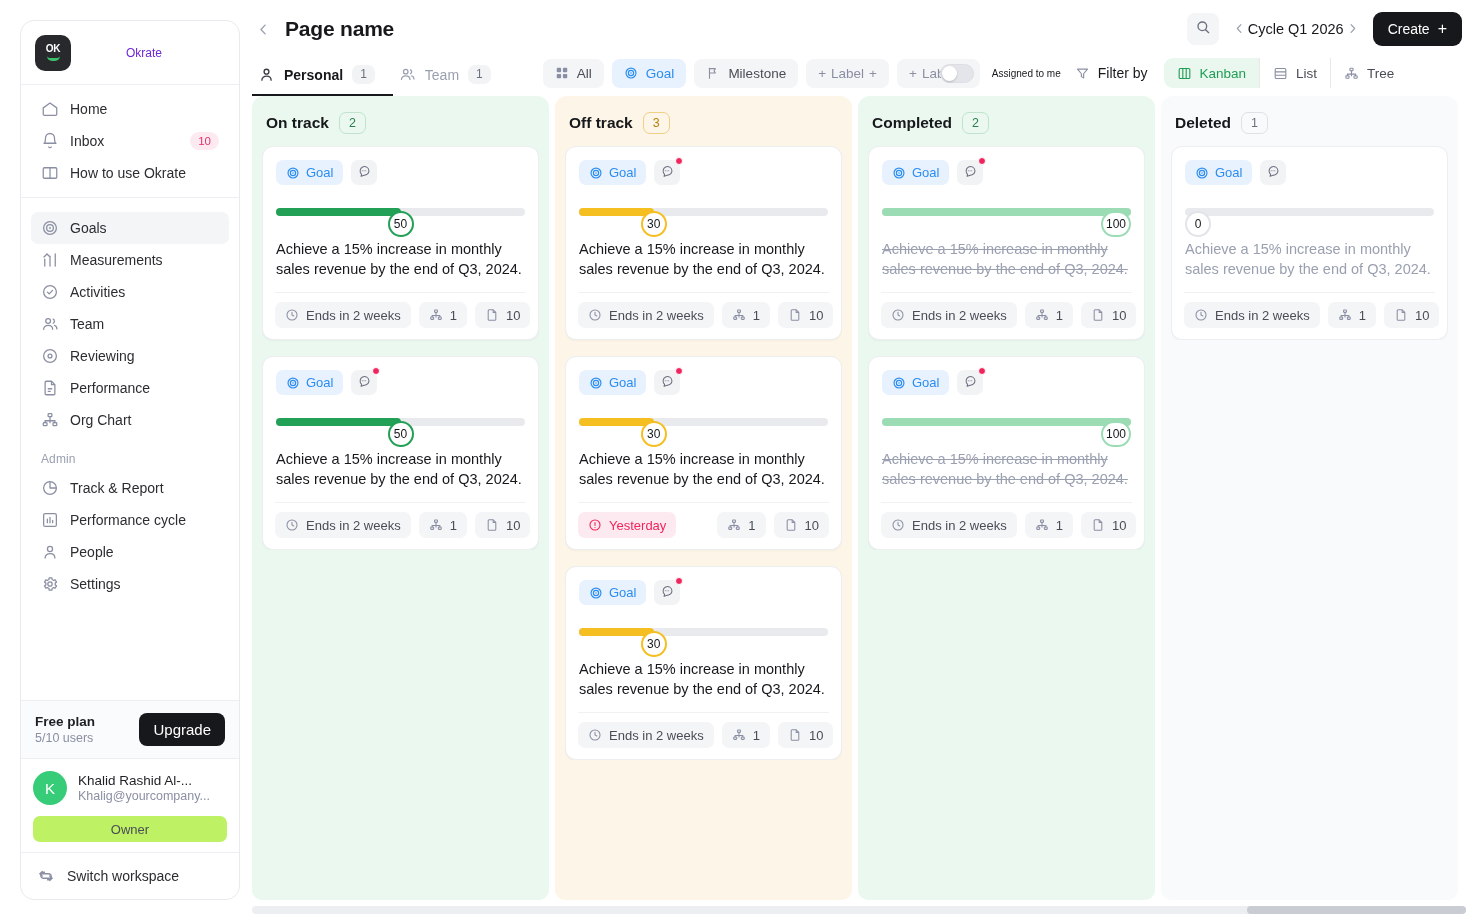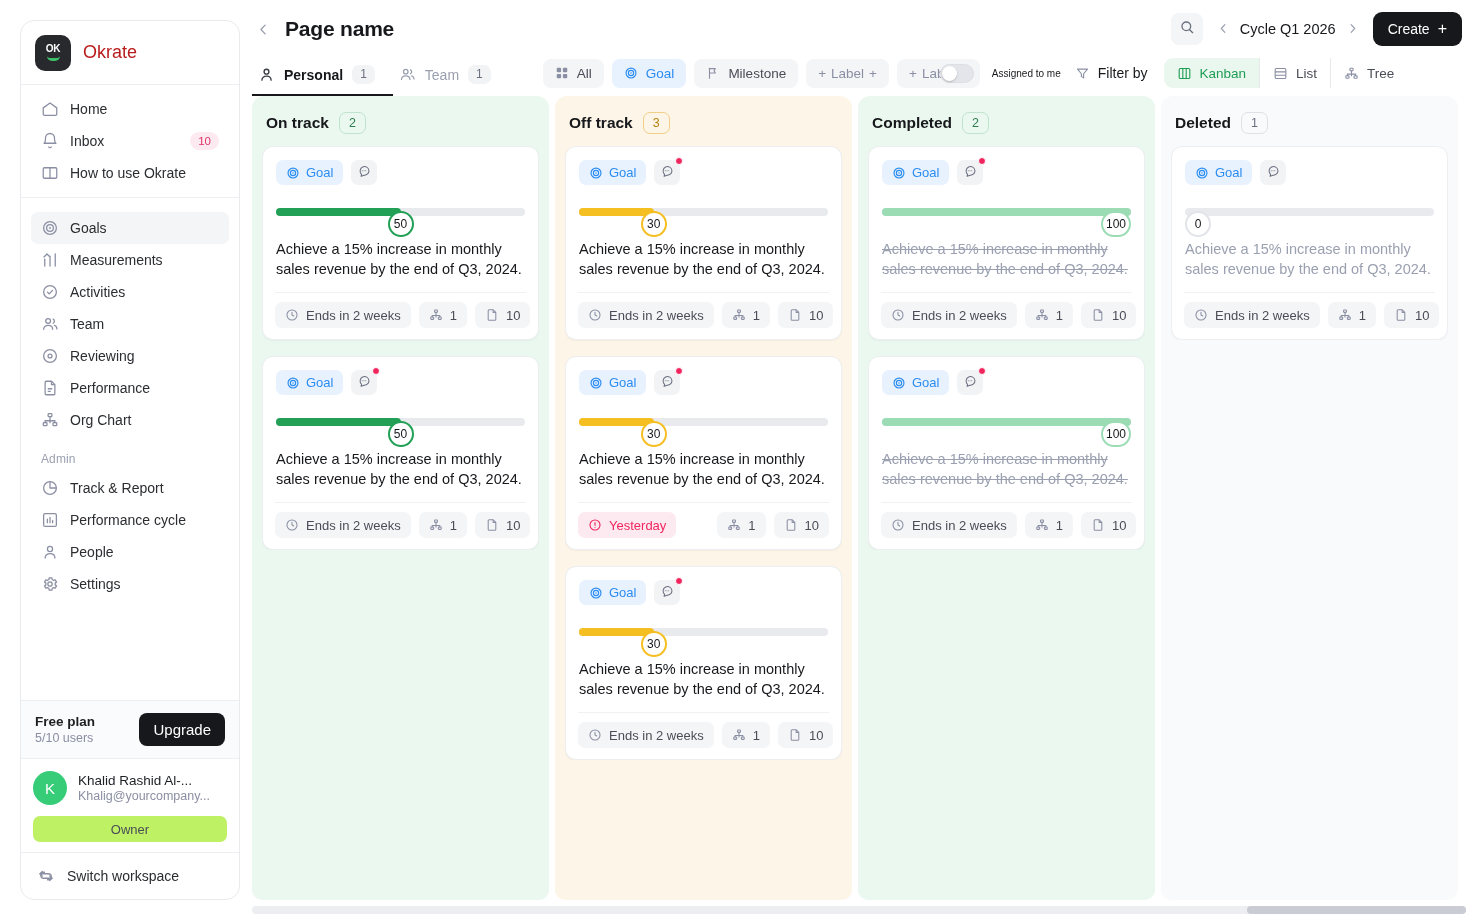--- a/index.html
+++ b/index.html
@@ -28,21 +28,21 @@
     border-bottom: 1px solid #eceef1;
   }
   .logo {
     width: 36px; height: 36px; border-radius: 10px;
     background: #27292d;
     display: flex; flex-direction: column; align-items: center; justify-content: center;
     flex: 0 0 36px;
   }
   .logo-txt { color:#fff; font-size: 10px; font-weight: 700; letter-spacing: -.3px; line-height: 1; }
   .logo-smile { width: 13px; height: 5px; border-bottom: 3px solid #3ec06a; border-radius: 0 0 9px 9px; margin-top: 2px; }
-  .brand-name { font-size: 18px; color: #b91c1c; font-weight: 400; }
+  .brand-name { font-size: 12px; color: #6d28d9; font-weight: 400; margin-left: 43px; }
 
   .sb-nav { padding: 8px 10px 2px; }
   .sb-section { padding: 8px 10px 2px; }
   .nav-item {
     display: flex; align-items: center; gap: 11px;
     height: 32px; padding: 0 10px; border-radius: 7px;
     color: #2b2d31; font-size: 14px; cursor: pointer;
     position: relative;
   }
   .nav-item.active { background: #f4f5f7; }
@@ -94,21 +94,21 @@
   
   .main { flex: 1 1 auto; display: flex; flex-direction: column; min-width: 0; position: relative; }
   .topbar { height: 58px; display: flex; align-items: center; padding: 0 18px 0 12px; gap: 10px; }
   .back-chev { color:#9aa0b0; font-size: 16px; padding: 2px 4px; cursor:pointer; display:flex; align-items:center; }
   .page-title { font-size: 21px; font-weight: 700; color: #17181b; letter-spacing: -.2px; }
   .top-right { margin-left: auto; display: flex; align-items: center; gap: 12px; }
   .icon-btn {
     width: 32px; height: 32px; border-radius: 8px; background: #f4f5f7;
     display: flex; align-items: center; justify-content: center; cursor: pointer; color:#6b7080;
   }
-  .cycle-nav { display: flex; align-items: center; gap: 8px; }
+  .cycle-nav { display: flex; align-items: center; gap: 0; }
   .cycle-arrow { color:#9aa0b0; font-size: 15px; cursor: pointer; padding: 0 2px; }
   .cycle-label { font-size: 14.5px; color: #17181b; white-space: nowrap; }
   .create-btn {
     background: #17181b; color: #fff; border: none; border-radius: 9px;
     height: 34px; padding: 0 15px; font-size: 14px; cursor: pointer;
     display: flex; align-items: center; gap: 8px; font-family: inherit;
   }
   .create-plus { font-size: 16px; line-height: 1; }
 
   

